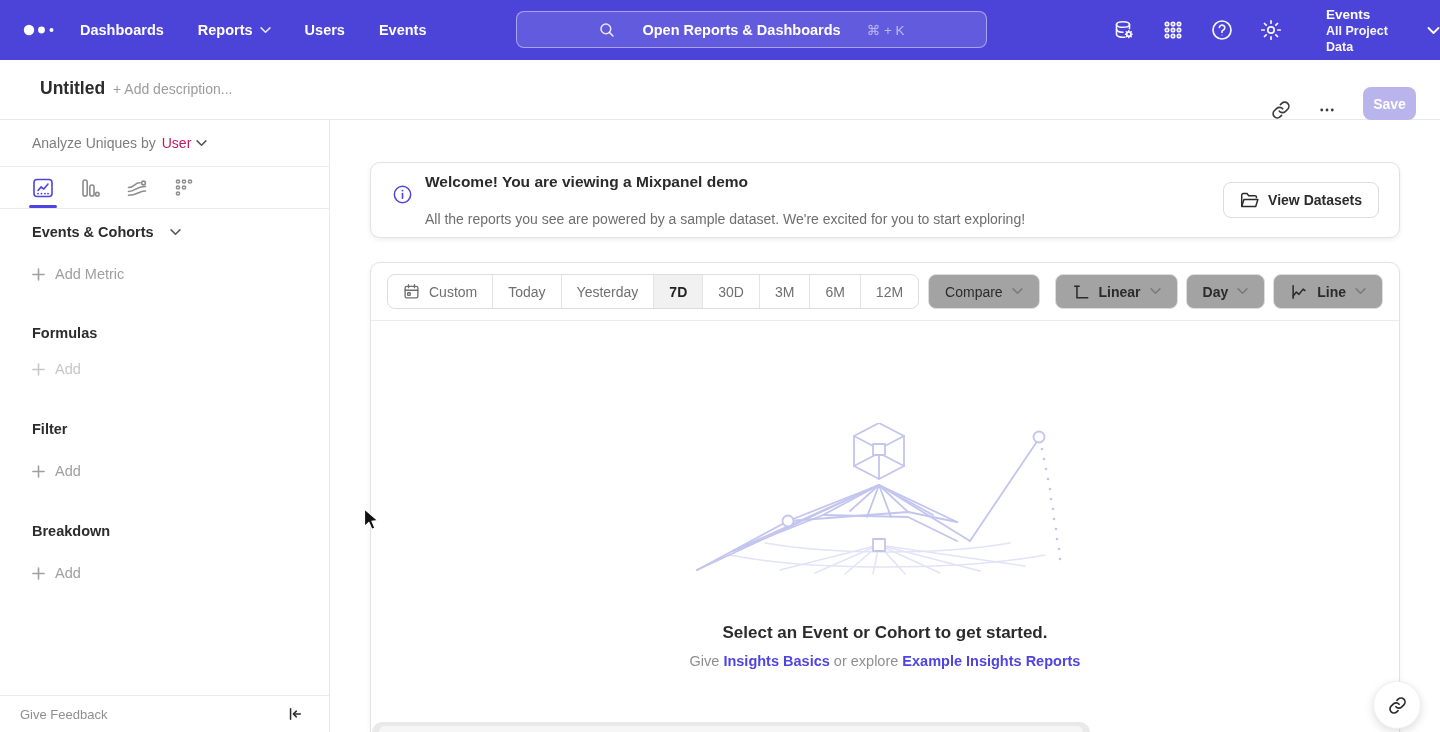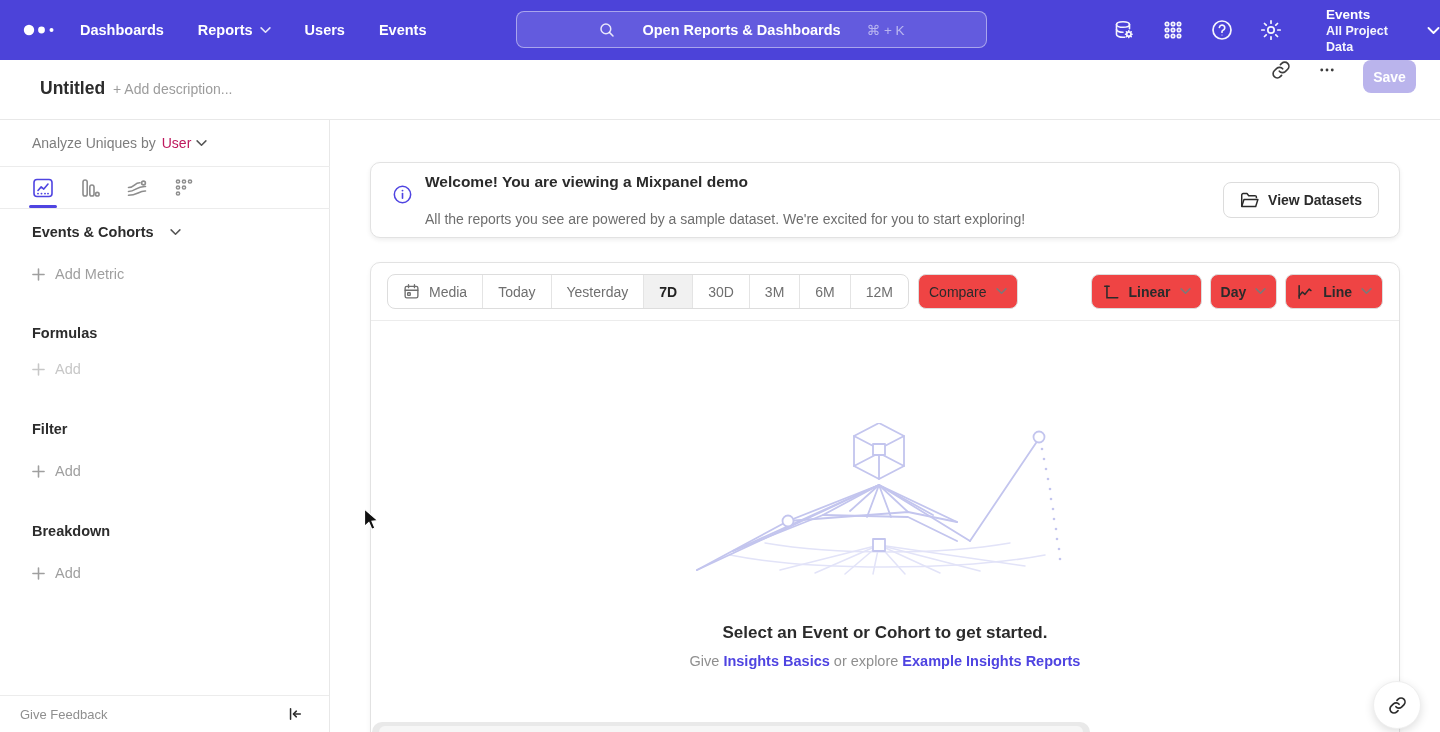--- a/index.html
+++ b/index.html
@@ -22,21 +22,21 @@
   .nav-icon { width:24px; height:24px; color:#fff; opacity:.95; cursor:pointer; display:flex; align-items:center; justify-content:center; }
   .project { display:flex; align-items:flex-start; flex-direction:column; margin-left:18px; cursor:pointer; }
   .project .p-name { color:#fff; font-size:13.5px; font-weight:700; line-height:17px; }
   .project .p-scope { color:#fff; font-size:12.5px; font-weight:600; line-height:16px; opacity:.95; }
   .project-chevron { color:#fff; margin-left:14px; cursor:pointer; }
 
   
   .rheader { position:absolute; top:60px; left:0; width:1440px; height:60px; background:#fff; border-bottom:1px solid #e8e8e8; }
   .rtitle { position:absolute; left:40px; top:18px; font-size:17.5px; font-weight:600; color:#2c2c2c; cursor:text; }
   .rdesc { position:absolute; left:113px; top:21px; font-size:14px; color:#9c9c9c; cursor:text; }
-  .rheader-right { position:absolute; right:24px; top:0; height:60px; display:flex; align-items:flex-start; gap:26px; }
+  .rheader-right { position:absolute; right:24px; top:0; height:60px; display:flex; align-items:flex-end; gap:26px; }
   .hicon { width:20px; height:20px; color:#3c3c3c; cursor:pointer; display:flex; align-items:center; justify-content:center; }
   .save-btn { width:53px; height:33px; border-radius:8px; background:#bab4ec; color:#fff; font-size:14px; font-weight:600;
     border:none; display:flex; align-items:center; justify-content:center; cursor:default; font-family:inherit; }
 
   
   .sidebar { position:absolute; top:120px; left:0; width:330px; height:612px; background:#fff; border-right:1px solid #e8e8e8; }
   .sb-analyze { position:absolute; top:0; left:32px; height:46px; display:flex; align-items:center; gap:6px; font-size:14px; }
   .sb-analyze .lbl { color:#7d7d7d; }
   .sb-analyze .val { color:#be185d; font-weight:400; display:flex; align-items:center; gap:5px; cursor:pointer; }
   .sb-div { position:absolute; left:0; width:330px; height:1px; background:#ececec; }
@@ -68,21 +68,21 @@
 
   .card { position:absolute; left:40px; top:142px; width:1030px; height:486px; background:#fff;
     border:1px solid #e2e2e2; border-radius:10px; box-shadow:0 2px 5px rgba(0,0,0,.05); }
   .controls { position:absolute; top:0; left:0; width:100%; height:58px; border-bottom:1px solid #ececec;
     display:flex; align-items:center; padding:0 16px; }
   .seg { display:flex; height:35px; border:1px solid #ddd; border-radius:8px; overflow:hidden; background:#fff; }
   .seg-cell { display:flex; align-items:center; gap:9px; padding:0 15px; font-size:14px; color:#6f6f6f;
     border-left:1px solid #e4e4e4; cursor:pointer; white-space:nowrap; }
   .seg-cell:first-child { border-left:none; }
   .seg-cell.sel { background:#f1f1f1; color:#222; font-weight:600; }
-  .dd-btn { height:35px; padding:0 10px; border:1px solid #ddd; border-radius:8px; background:#ef4444;
+  .dd-btn { height:35px; padding:0 16px; border:1px solid #ddd; border-radius:8px; background:#a3a3a3;
     display:flex; align-items:center; gap:9px; font-size:14px; font-weight:600; color:#2b2b2b; cursor:pointer; font-family:inherit; }
   .dd-btn .chev { color:#7a7a7a; }
   .compare { margin-left:9px; font-weight:500; }
   .ctrl-right { margin-left:auto; display:flex; gap:8px; }
 
   .empty { position:absolute; top:160px; left:0; width:100%; display:flex; flex-direction:column; align-items:center; }
   .empty-title { margin-top:48px; font-size:17px; font-weight:700; color:#2b2b2b; }
   .empty-sub { margin-top:10px; font-size:14.5px; color:#8f8f8f; }
   .empty-sub a { color:#4f44e1; font-weight:600; text-decoration:none; cursor:pointer; }
 
@@ -329,21 +329,21 @@
 
     <div class="card">
       <div class="controls">
         <div class="seg">
           <span class="seg-cell">
             <svg width="17" height="17" viewBox="0 0 20 20" fill="none" stroke="currentColor" stroke-width="1.6" stroke-linecap="round">
               <rect x="2.5" y="4" width="15" height="13.5" rx="2"></rect>
               <path d="M6.5 2v3.5M13.5 2v3.5M2.5 8.5h15"></path>
               <rect x="5.5" y="11.5" width="3" height="3" rx="0.5"></rect>
             </svg>
-            <span>Media</span>
+            <span>Custom</span>
           </span>
           <span class="seg-cell">
               <span>Today</span>
             </span>
           <span class="seg-cell">
               <span>Yesterday</span>
             </span>
           <span class="seg-cell sel">
               <span>7D</span>
             </span>

